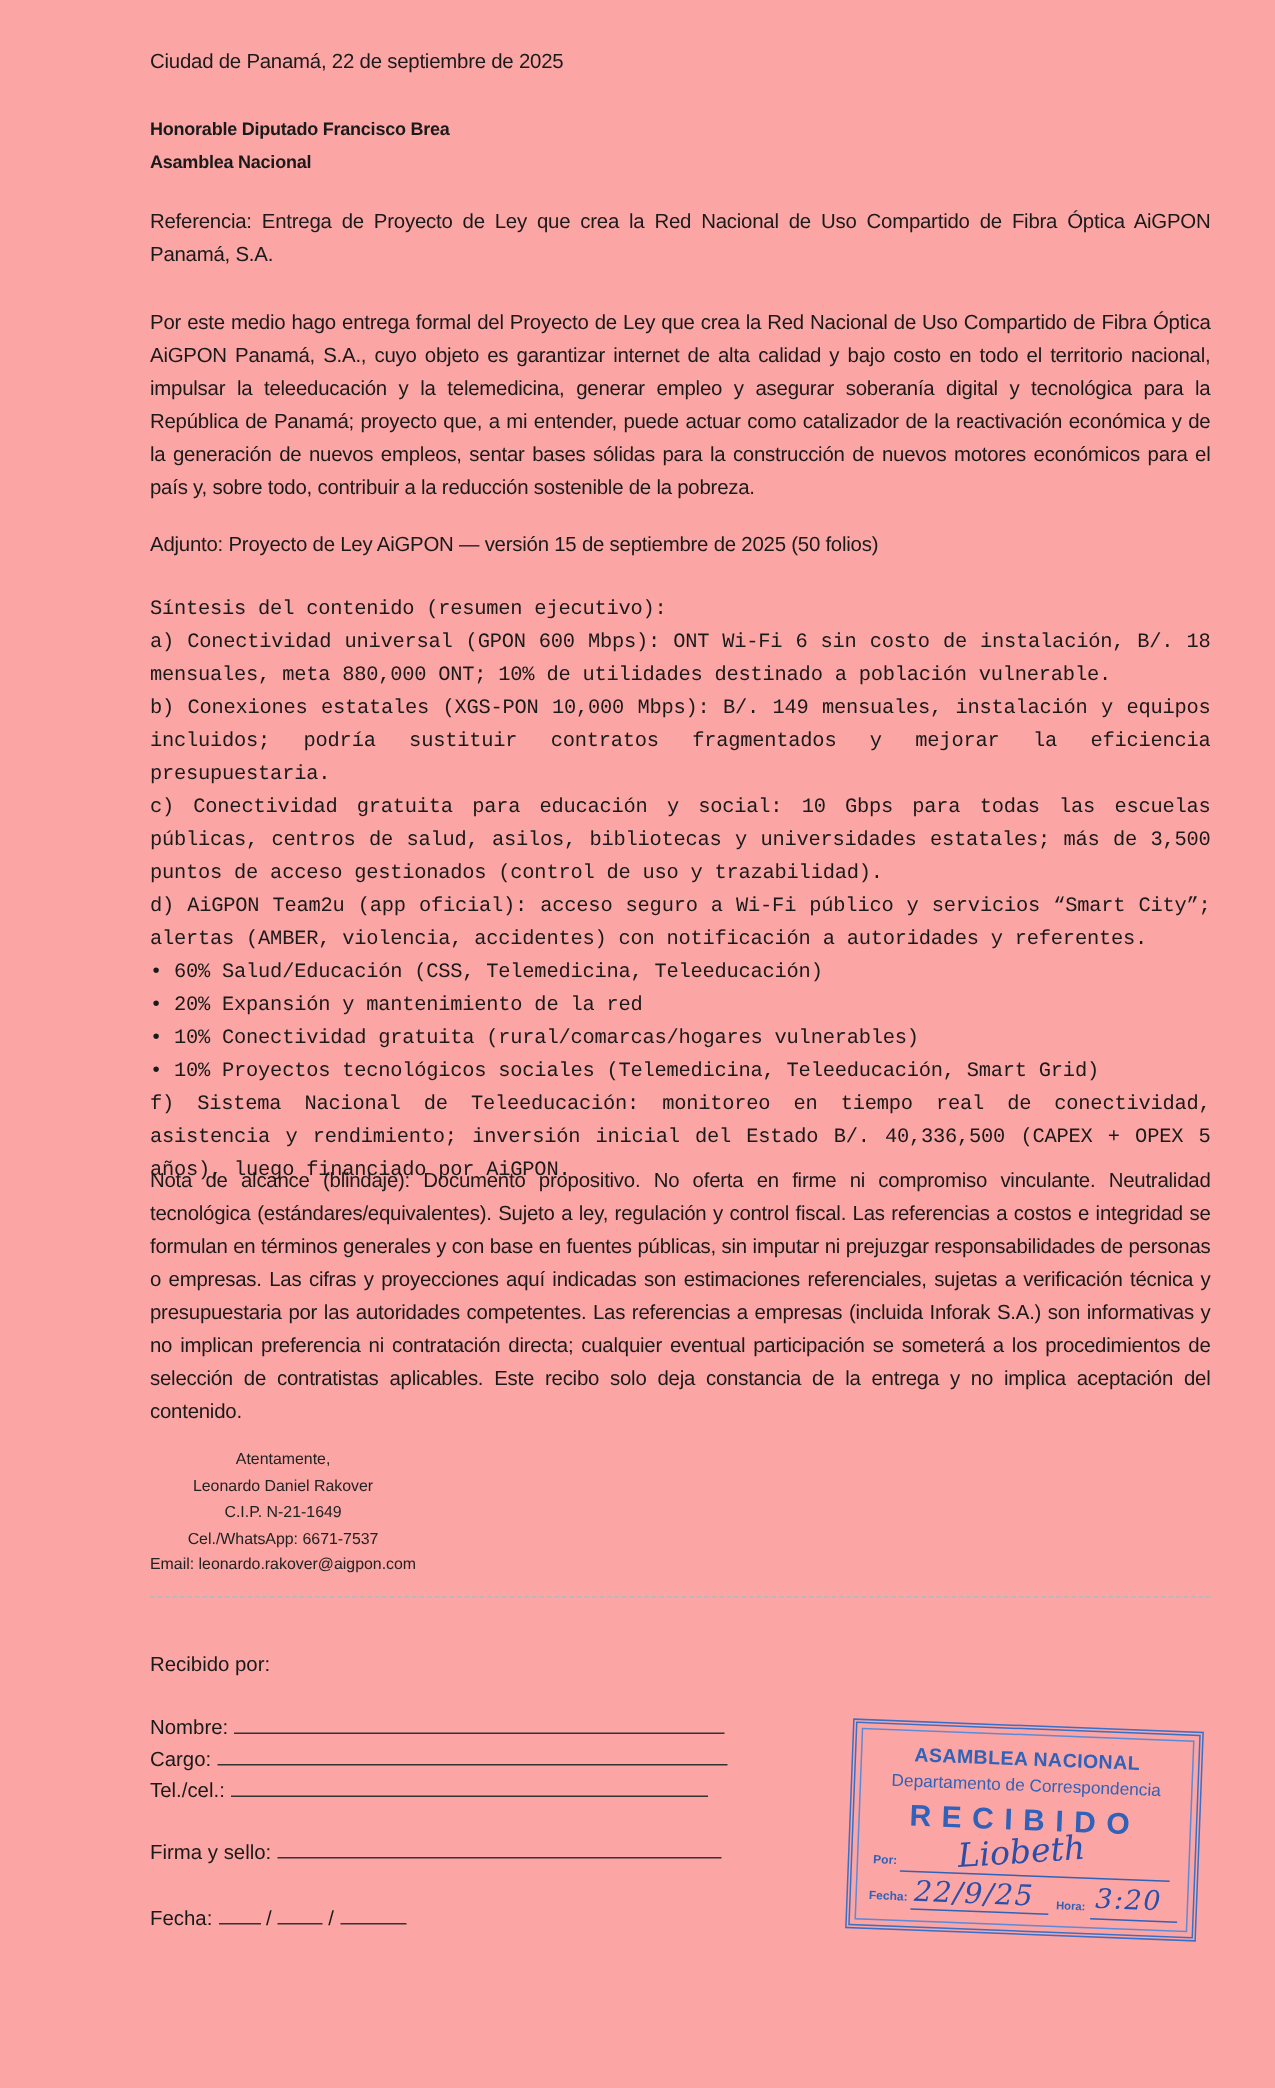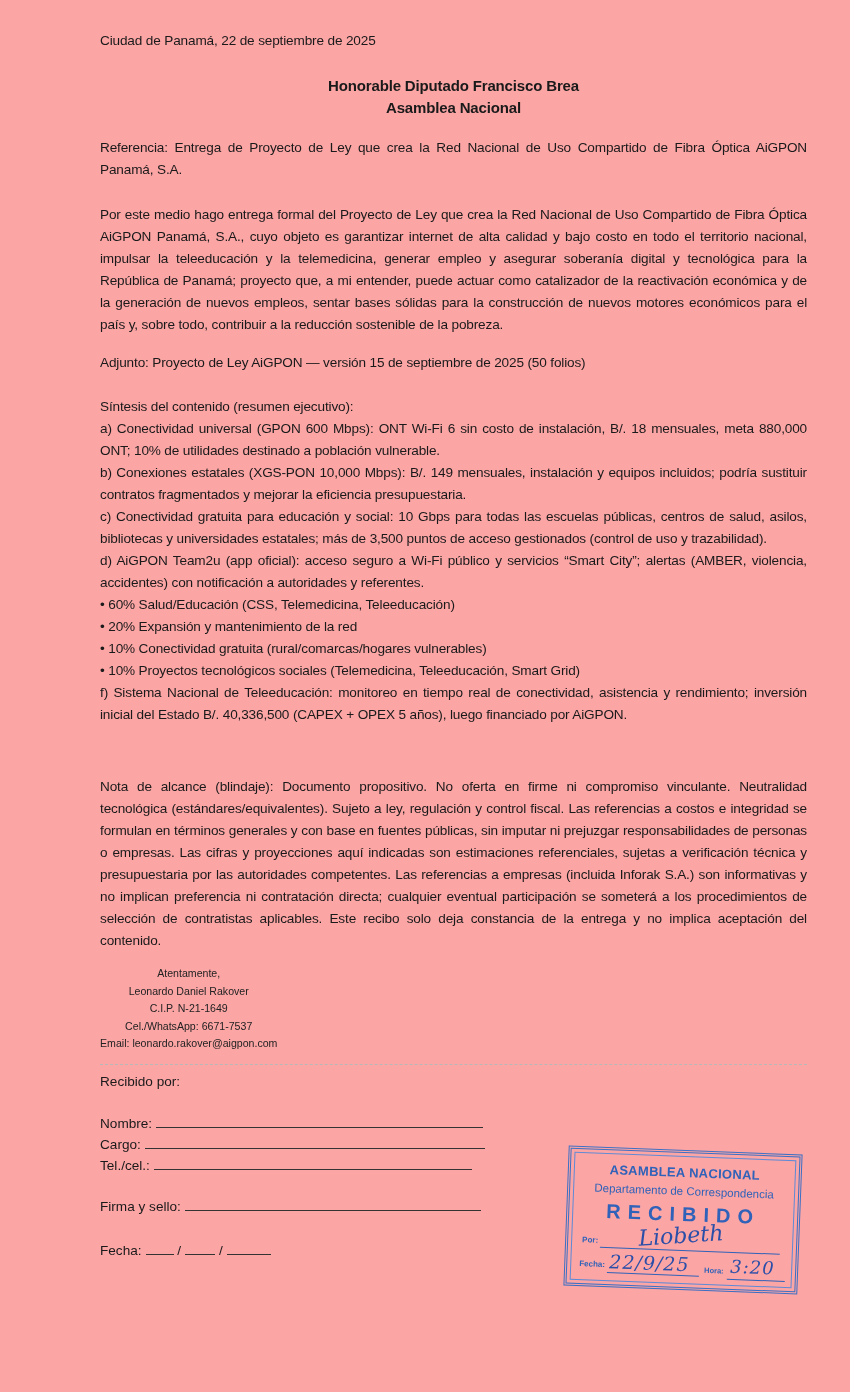--- a/index.html
+++ b/index.html
@@ -2,31 +2,31 @@
 <html><head>
   <meta charset="utf-8">
   <style>
     * { box-sizing: border-box; margin: 0; padding: 0; }
     html, body { width: 850px; height: 1392px; background: #ffffff; overflow: hidden; }
     body { position: relative; font-family: "Liberation Sans", sans-serif; color: #1a1a1a; }
     .page { position: absolute; left: 0; top: 0; width: 850px; height: 1392px; background: #fca5a5; }
     .txt { position: absolute; left: 100px; width: 707px; font-size: 13.6px; line-height: 22px; letter-spacing: -0.15px; }
     .justify { text-align: justify; text-align-last: left; }
     .date { top: 30px; }
-    .recipient { top: 75px; font-weight: bold; font-size: 15px; line-height: 22px; text-align: center; }
+    .recipient { top: 75px; font-weight: bold; font-size: 12px; line-height: 22px; }
     .reference { top: 137px; }
     .body { top: 204px; }
     .attachment { top: 352px; }
-    .summary { top: 396px; }
+    .summary { top: 396px; font-family: Liberation Mono, monospace; }
     .summary .item { display: block; }
     .summary .bullet { display: block; padding-left: 0; }
     .note { top: 776px; }
     .sig { position: absolute; left: 100px; top: 965px; font-size: 10.6px; line-height: 17.5px; color: #222; text-align: center; }
     .sep { position: absolute; left: 100px; top: 1064px; width: 707px; height: 0; border-top: 1px dashed #b8b8b8; }
-    .receipt { position: absolute; left: 100px; font-size: 13.6px; color: #1a1a1a; }
+    .receipt { position: absolute; left: 100px; font-size: 13.6px; color: #1a1a1a; margin-top: 28px; }
     .receipt .line { display: inline-block; border-bottom: 1px solid #333; height: 12px; vertical-align: baseline; margin-left: 4px; }
     .r-title { top: 1074px; }
     .r-nombre { top: 1116px; }
     .r-cargo { top: 1137px; }
     .r-tel { top: 1158px; }
     .r-firma { top: 1199px; }
     .r-fecha { top: 1243px; }
     .stamp {
       position: absolute; left: 566px; top: 1150px; width: 234px; height: 140px;
       border: 3px double #3a6fc4; color: #2f62b8; transform: rotate(2.2deg);

